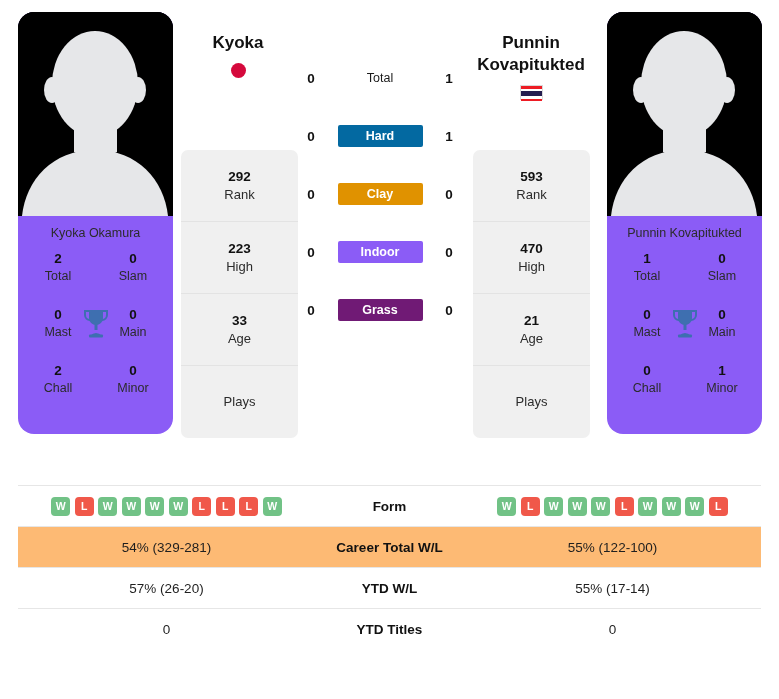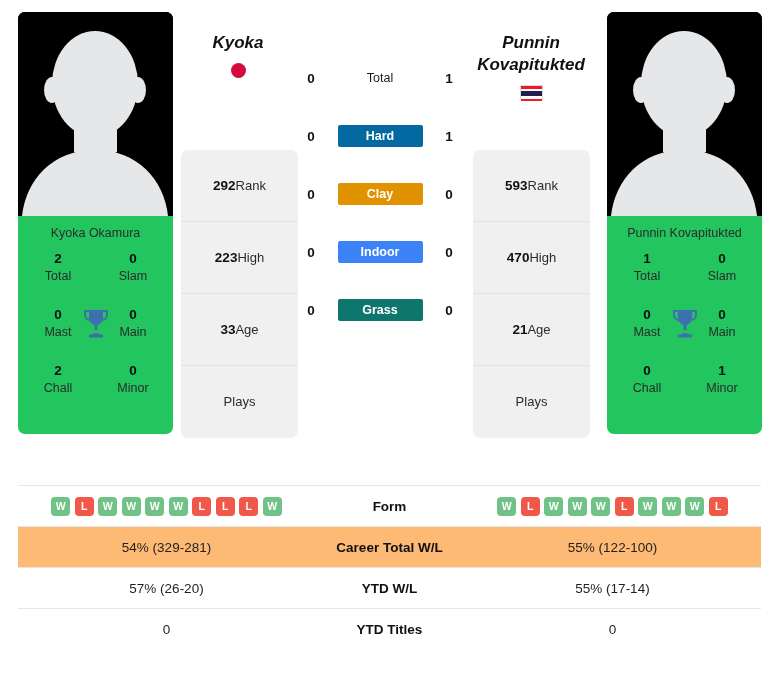--- a/index.html
+++ b/index.html
@@ -13,22 +13,22 @@
 
   .page { position: relative; width: 779px; height: 699px; }
 
   
   .top { position: relative; height: 478px; }
 
   
   .player-col {
     position: absolute; top: 12px;
     width: 155px;
-    background: #22c55e;
-    border-radius: 7px;
+    background: #8b5cf6;
+    border-radius: 16px;
     overflow: hidden;
   }
   .player-col.left  { left: 18px; }
   .player-col.right { left: 607px; }
 
   .avatar-box {
     position: relative;
     height: 204px;
     background: #000000;
     overflow: hidden;
@@ -65,21 +65,21 @@
     font-size: 12.5px; color: #2b2b2b; line-height: 17px;
   }
   .trophy-wrap {
     position: absolute;
     left: 50%; transform: translateX(-50%);
     top: 62px;
     width: 26px; height: 30px;
   }
 
   
-  .name-head { position: absolute; top: 32px; width: 170px; text-align: center; font-style: italic; }
+  .name-head { position: absolute; top: 32px; width: 170px; text-align: center; }
   .name-head.left  { left: 153px; }
   .name-head.right { left: 446px; }
   .name-head .nm {
     font-size: 17px; font-weight: bold; color: #111; line-height: 22px;
   }
   .flag { margin: 9px auto 0; width: 23px; height: 15px; position: relative; }
   .flag-jp {
     width: 15px; height: 15px; border-radius: 50%;
     background: #d5093c; margin: 0 auto;
   }
@@ -112,21 +112,21 @@
     position: absolute; top: 150px;
     width: 117px;
     background: #f0f0f0;
     border-radius: 7px;
     overflow: hidden;
   }
   .stat-card.left  { left: 181px; }
   .stat-card.right { left: 473px; }
   .stat-cell {
     height: 72px;
-    display: flex; flex-direction: row;
+    display: flex; flex-direction: column;
     align-items: center; justify-content: center;
     border-bottom: 1px solid #e3e3e3;
   }
   .stat-cell:last-child { border-bottom: none; }
   .stat-cell .val {
     font-size: 13.5px; font-weight: bold; color: #111; line-height: 18px;
   }
   .stat-cell .lbl {
     font-size: 13px; color: #2b2b2b; line-height: 18px;
   }
@@ -309,26 +309,26 @@
         <div class="surf-badge" style="background:#0369a1">Hard</div>
         <div class="surf-score">1</div>
       </div>
       <div class="surf-row">
         <div class="surf-score">0</div>
         <div class="surf-badge" style="background:#e09200">Clay</div>
         <div class="surf-score">0</div>
       </div>
       <div class="surf-row">
         <div class="surf-score">0</div>
-        <div class="surf-badge" style="background:#3b82f6">Indoor</div>
+        <div class="surf-badge" style="background:#8b5cf6">Indoor</div>
         <div class="surf-score">0</div>
       </div>
       <div class="surf-row">
         <div class="surf-score">0</div>
-        <div class="surf-badge" style="background:#0f766e">Grass</div>
+        <div class="surf-badge" style="background:#701a75">Grass</div>
         <div class="surf-score">0</div>
       </div>
     </div>
 
     <div class="stat-card left">
       <div class="stat-cell">
         <div class="val">292</div>
         <div class="lbl">Rank</div>
       </div>
       <div class="stat-cell">

